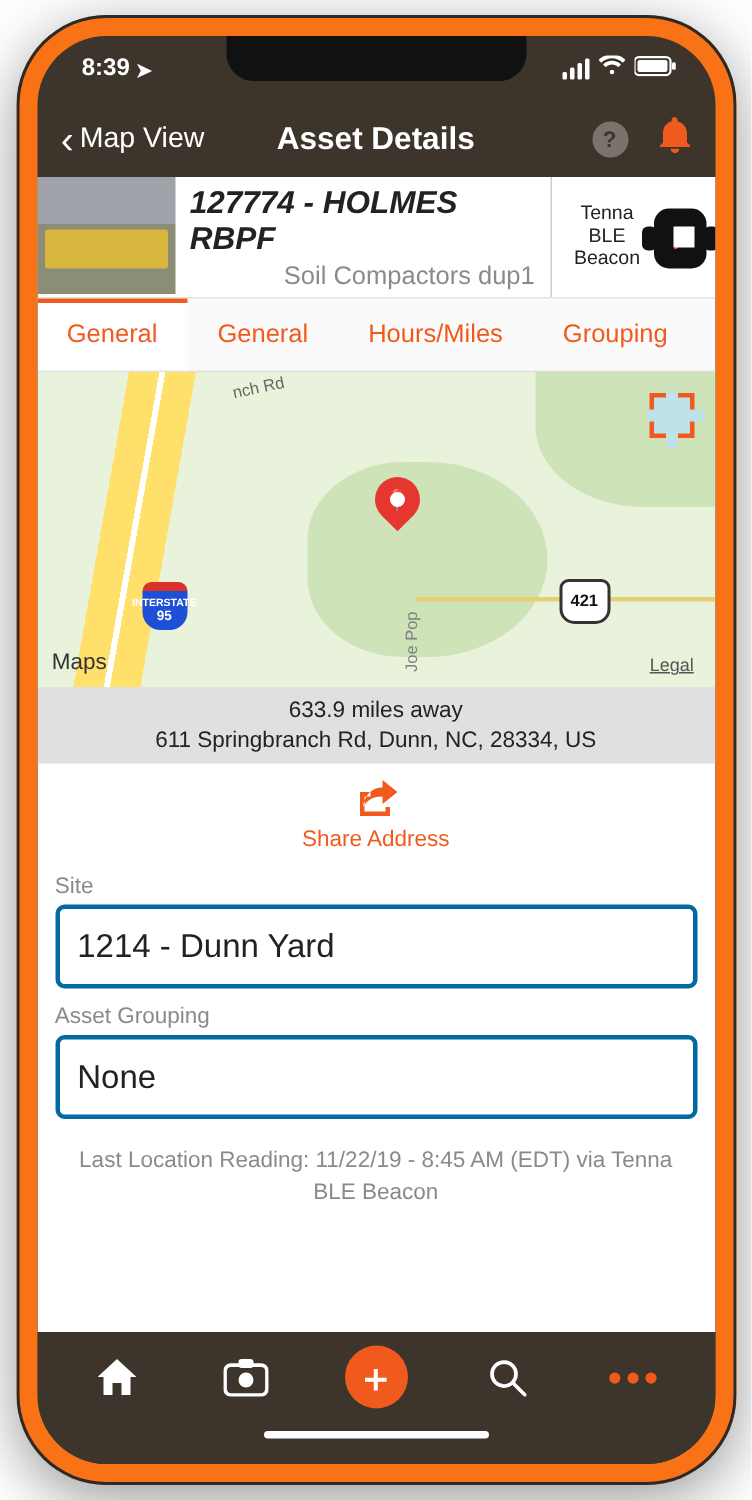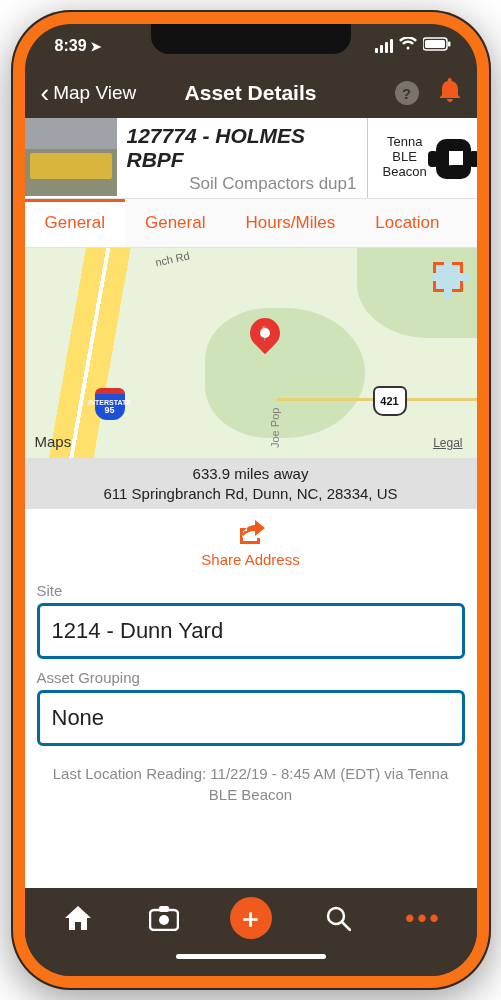--- a/index.html
+++ b/index.html
@@ -218,21 +218,21 @@
             <span class="beacon-glyph">⟋</span>
             <span class="beacon-qr"></span>
           </div>
         </div>
       </div>
 
       <div class="tabs">
         <div class="tab active">General</div>
         <div class="tab">General</div>
         <div class="tab">Hours/Miles</div>
-        <div class="tab">Location</div>
+        <div class="tab">Grouping</div>
       </div>
 
       <div class="map">
         <div class="green1"></div>
           <div class="green2"></div>
         <div class="hwyline"></div>
         <div class="roadtxt">nch Rd</div>
         <div class="i95">
             <span style="font-size:7px">INTERSTATE</span>
             <span>95</span>

